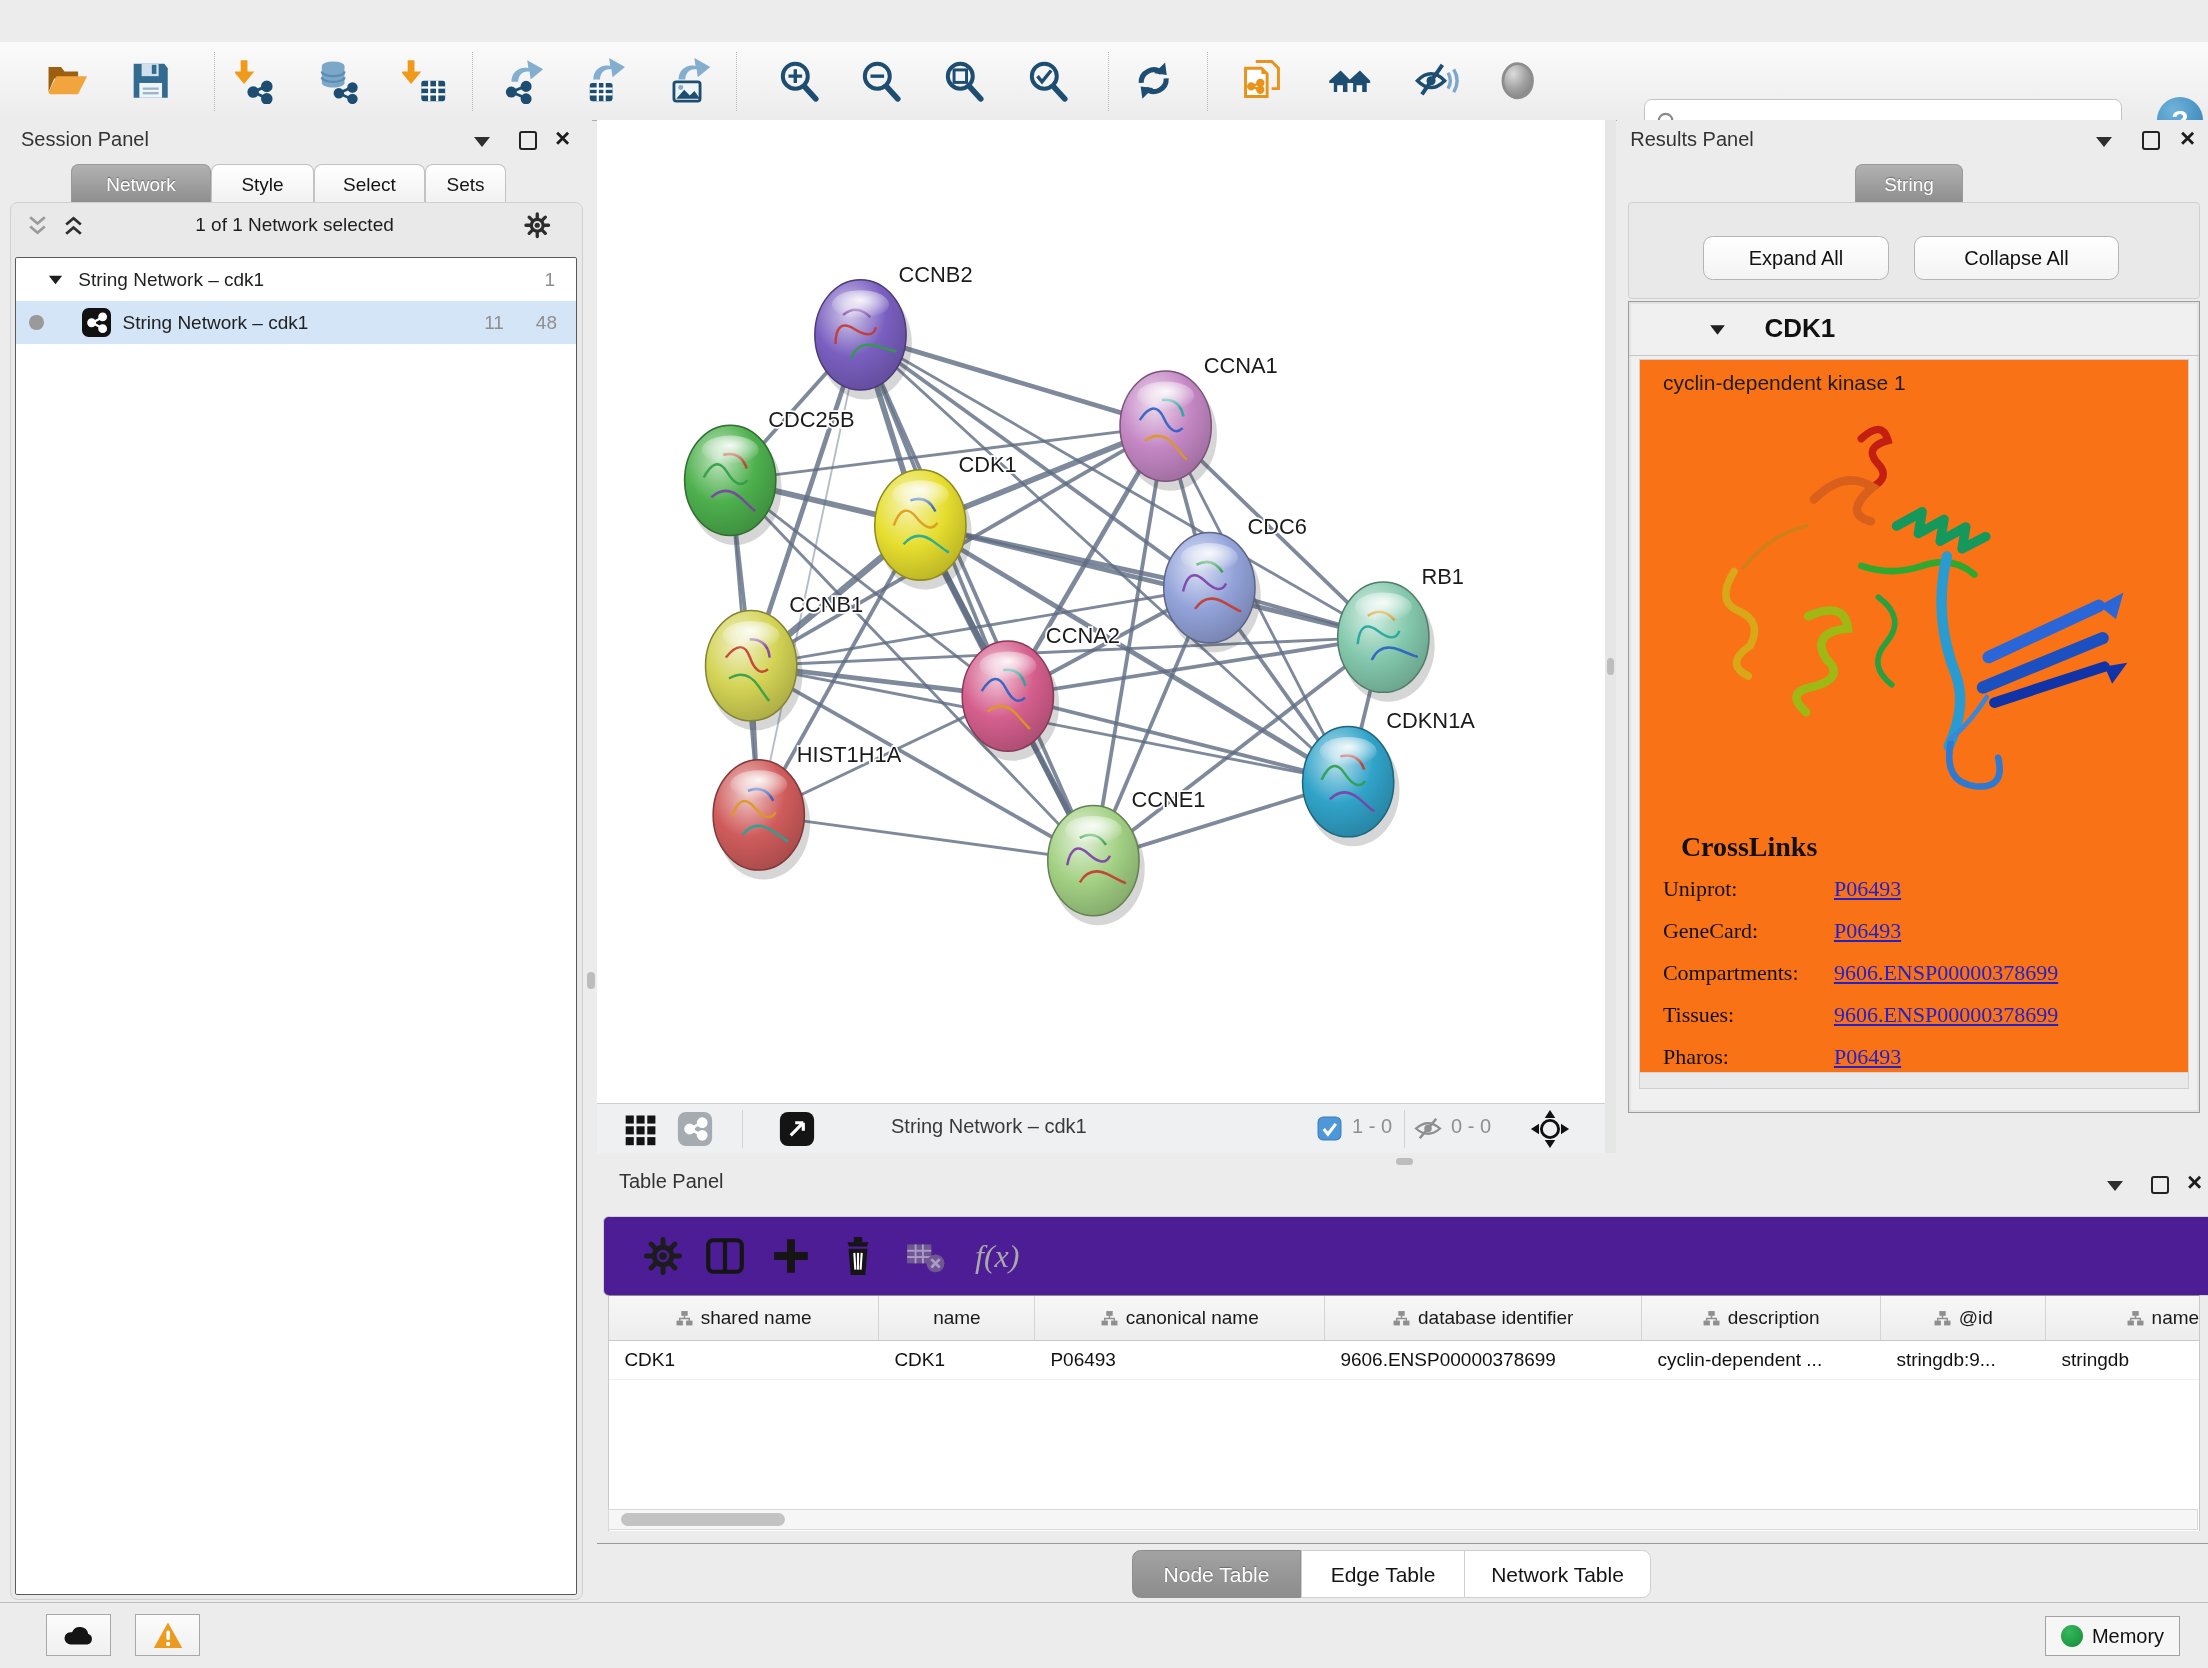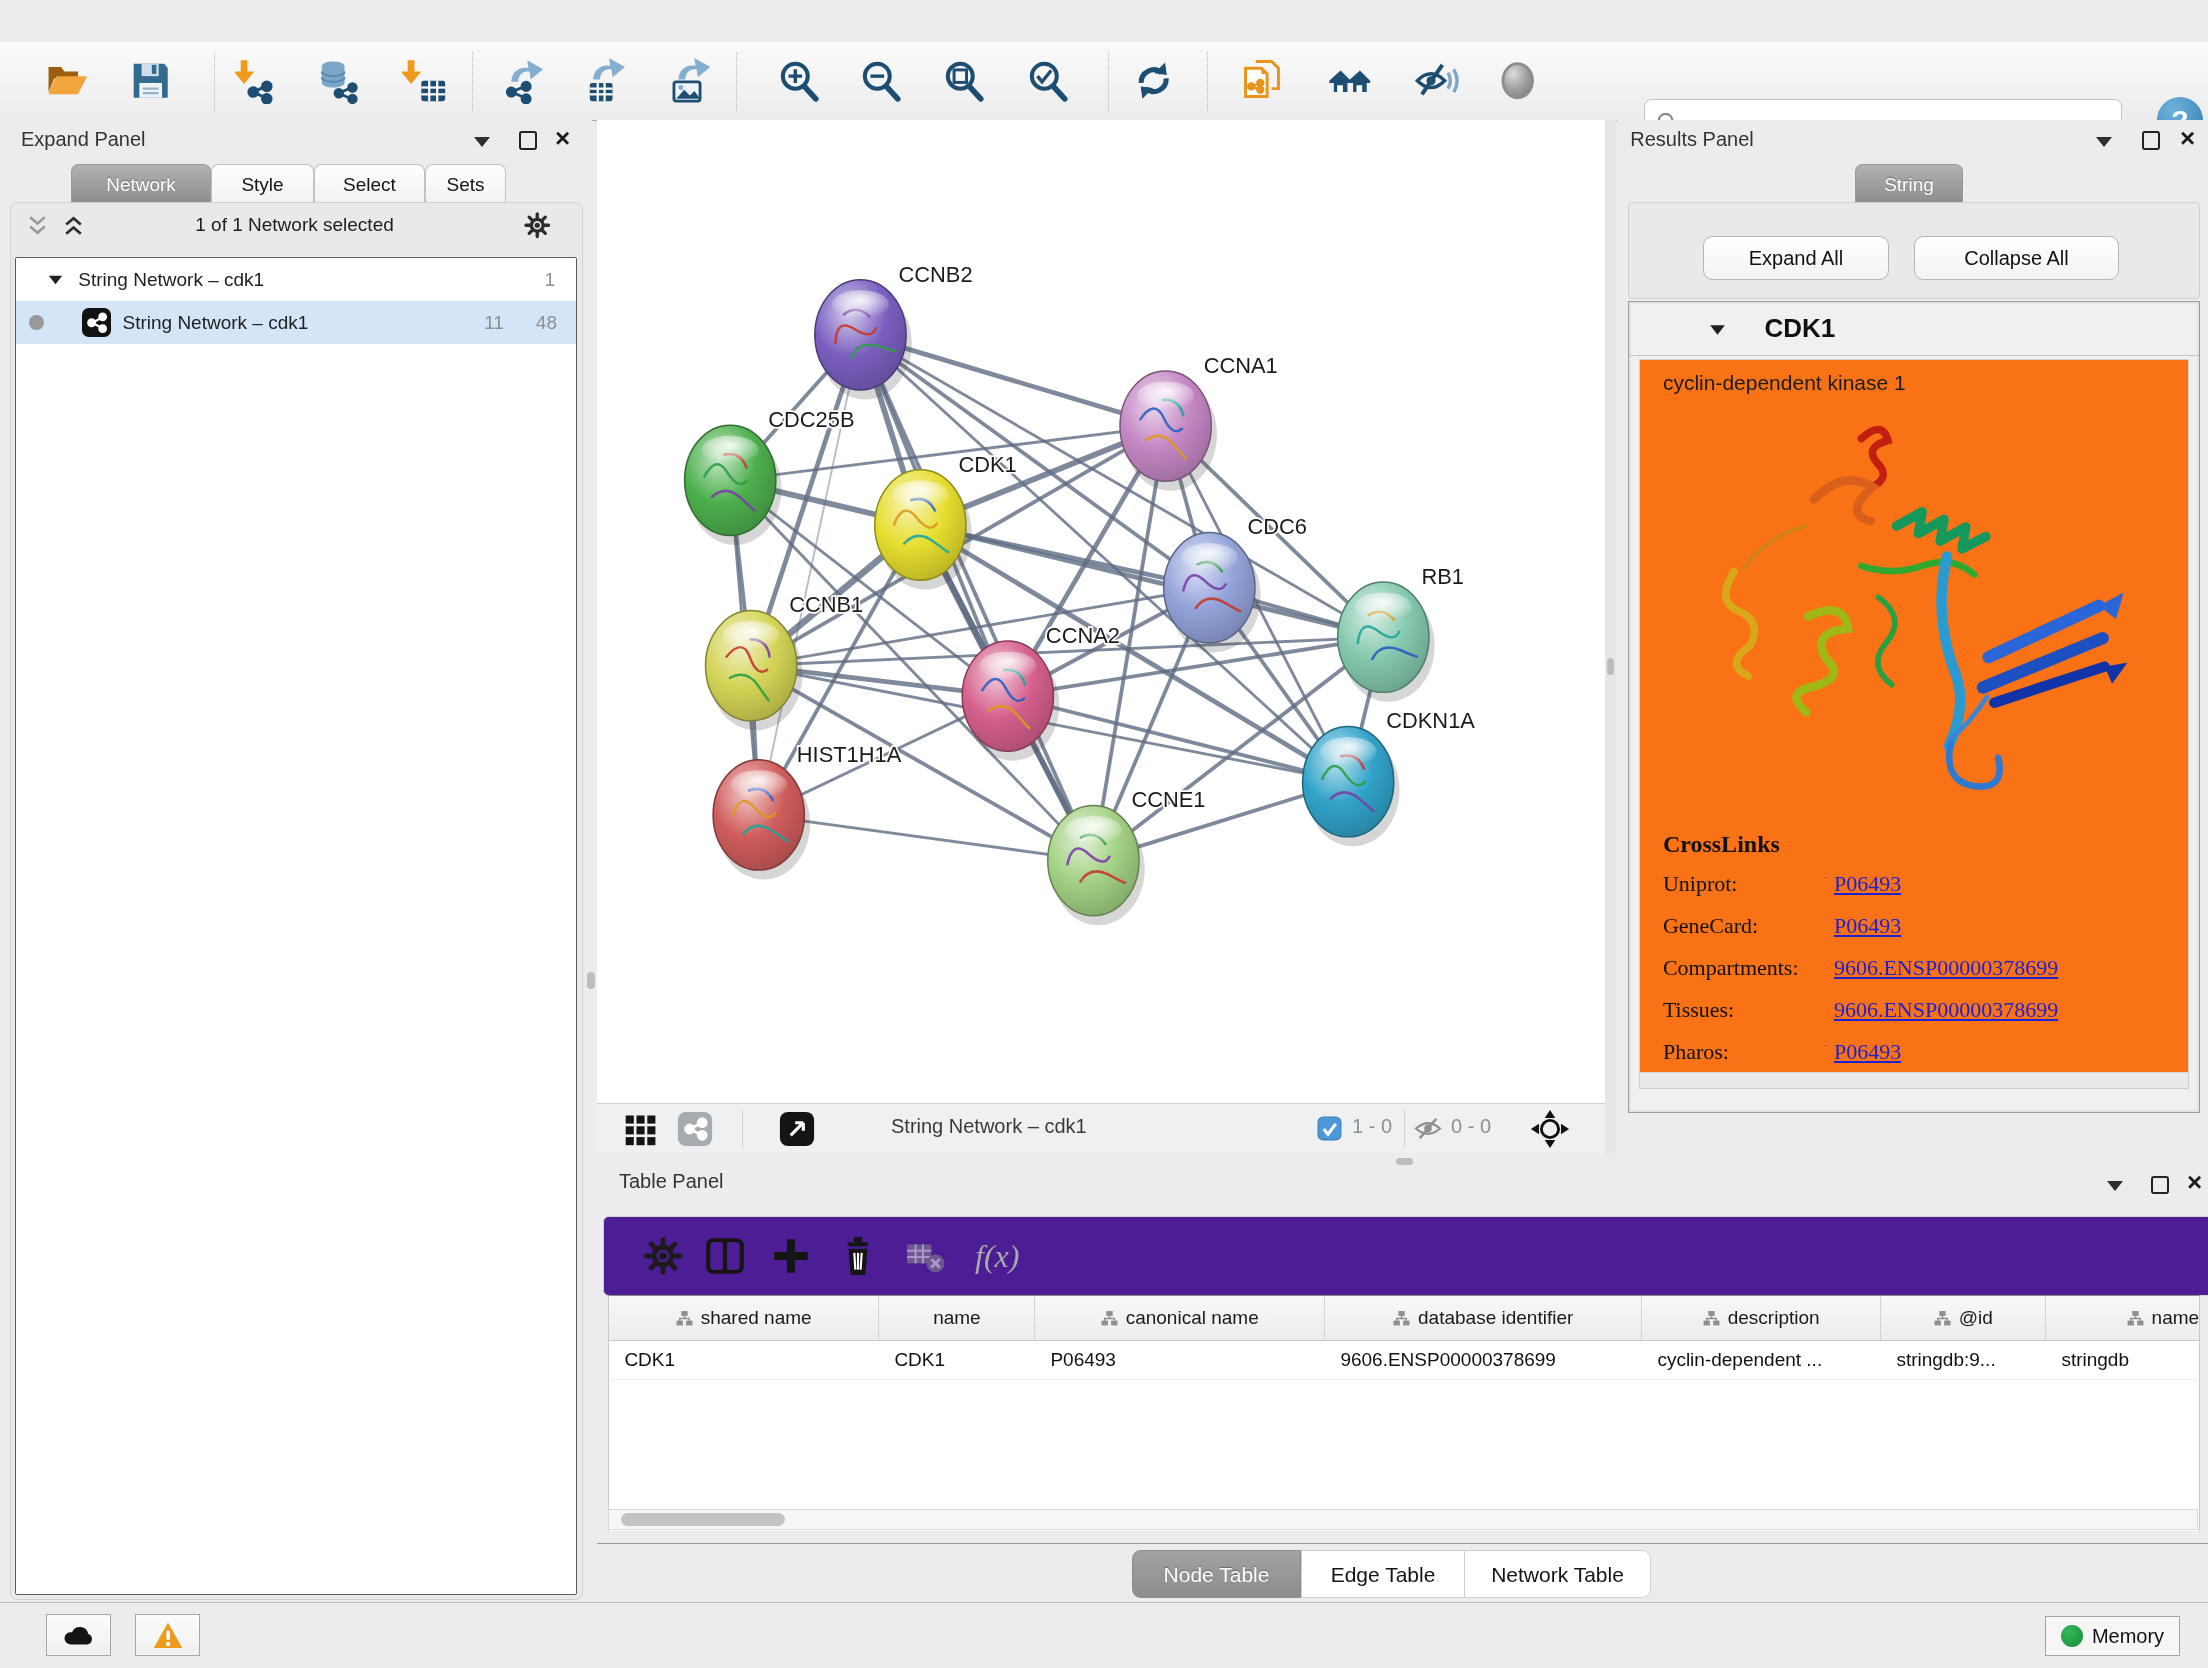--- a/index.html
+++ b/index.html
@@ -49,21 +49,21 @@
   
   #results-panel{position:absolute;left:1020px;top:0;width:592px;height:1033px;background:#ececec;}
   .rp-btn{position:absolute;top:116px;height:44px;background:linear-gradient(#ffffff,#f3f3f3);border:1.4px solid #b5b5b5;border-radius:9.5px;font-size:20px;font-family:inherit;cursor:pointer;color:#111;}
   #rp-section{position:absolute;left:11.4px;right:9.5px;top:181px;height:810px;background:#f0f0f0;border:1.4px solid #9c9c9c;box-shadow:inset 0 0 0 1.9px #e3e3e3;}
   #rp-sec-head{position:absolute;left:0;right:0;top:0;height:53px;border-bottom:1px solid #c6c6c6;}
   #rp-gene{position:absolute;left:135px;top:11.4px;font-size:26px;font-weight:bold;color:#111;}
   #rp-content{position:absolute;left:9.5px;right:9.5px;top:57px;bottom:23px;background:#f97316;border:1px solid #cfcfcf;overflow:hidden;}
   #rp-desc{position:absolute;left:23px;top:11.4px;font-size:21px;color:#1c1c1c;}
   #protein-img{position:absolute;left:52px;top:52px;}
   #rp-cross{position:absolute;left:23px;top:471px;font-family:"Liberation Serif",serif;font-size:22px;color:#111;}
-  .xl-head{font-weight:bold;font-size:24px;margin-bottom:13.3px;}
+  .xl-head{font-weight:bold;font-size:28px;margin-bottom:13.3px;margin-left:18px;}
   .xl-row{display:flex;margin-bottom:16px;}
   .xl-label{width:171px;flex:0 0 auto;}
   .xl-value a,.xl-value{color:#2222cc;text-decoration:underline;cursor:pointer;}
   #rp-scroll{position:absolute;left:0;right:0;bottom:0;height:15px;background:#e9e9e9;border-top:1px solid #d6d6d6;}
   
   #h-splitter{position:absolute;left:0;top:1033px;width:1611px;height:17px;background:#ececec;}
   
   #table-panel{position:absolute;left:0;top:1050px;width:1611px;height:434px;background:#ececec;}
   #tp-toolbar{position:absolute;left:6px;width:1590px;top:46px;height:78px;background:#4c1d95;border:1px solid #d2d2d2;border-radius:5.7px;padding-left:47px;}
   .tp-ic{position:absolute;top:18px;width:42px;height:42px;cursor:pointer;background:transparent;border:none;padding:0;}
@@ -269,21 +269,21 @@
           <circle cx="11" cy="11" r="7" fill="none" stroke="#8a8a8a" stroke-width="2.2"></circle>
           <line x1="16" y1="16" x2="23" y2="23" stroke="#8a8a8a" stroke-width="2.6" stroke-linecap="round"></line>
         </svg>
       <input value="" style="">
     </div>
     <button class="help-btn"><span>?</span></button>
   </div>
 
   <div id="control-panel">
     <div class="phead">
-      <div class="ptitle">Expand Panel</div>
+      <div class="ptitle">Session Panel</div>
       <div class="ph-ic caret-glyph" style="left:474px;top:17px"></div>
       <div class="ph-ic float-glyph" style="left:519px"></div>
       <div class="ph-ic close-glyph" style="left:555px;top:8.6px">×</div>
     </div>
     <div class="tab active" style="left:71px;top:44px;width:140px"><span>Network</span></div>
     <div class="tab" style="left:211px;top:44px;width:103px"><span>Style</span></div>
     <div class="tab" style="left:314px;top:44px;width:111px"><span>Select</span></div>
     <div class="tab" style="left:425px;top:44px;width:81px"><span>Sets</span></div>
     <div class="groupbox" style="left:9.5px;right:9.5px;top:82px;bottom:3.8px"></div>
     <svg class="mini" style="position:absolute;left:25px;top:93px;cursor:pointer" viewBox="0 0 24 24">

